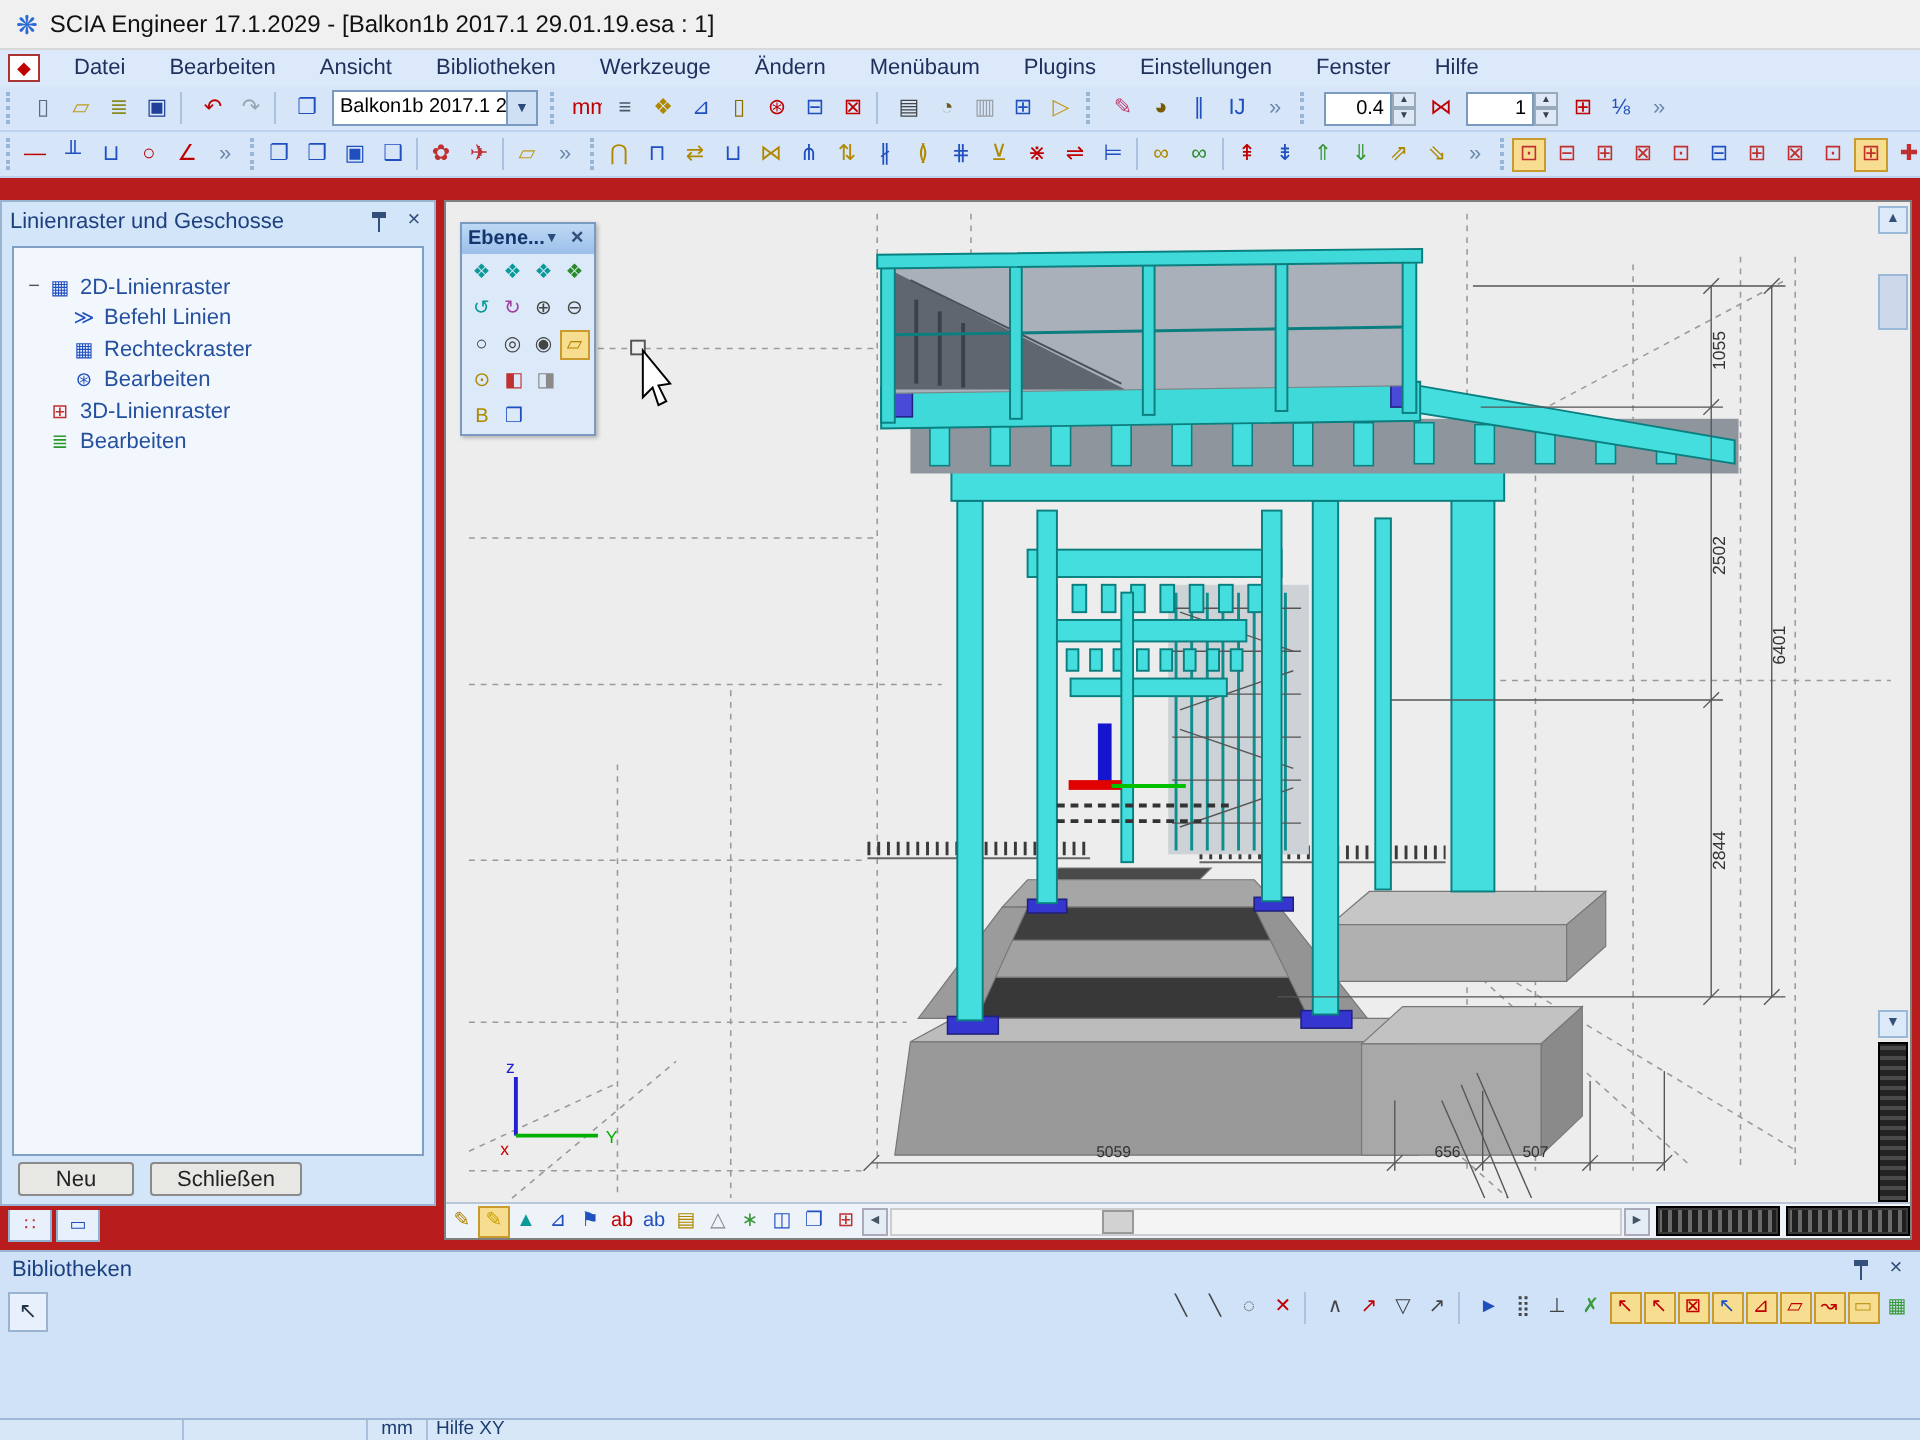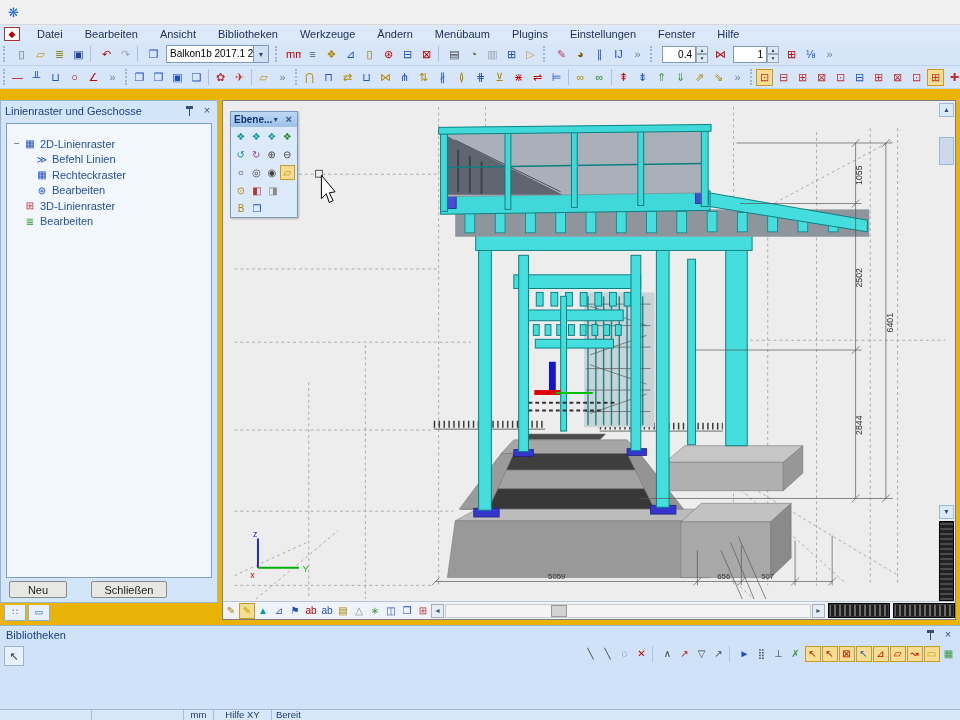--- a/index.html
+++ b/index.html
@@ -33,38 +33,38 @@
   .combo .cval { width:88px; height:18px; background:#fff; border:1px solid #7a9ac0; font-size:10px;
                  padding:2px 3px; white-space:nowrap; overflow:hidden; }
   .combo .carr { width:15px; height:18px; background:#cfe0f4; border:1px solid #7a9ac0; border-left:none;
                  font-size:7px; line-height:17px; text-align:center; color:#2a4a7a; }
   .spinner { display:flex; height:17px; margin:0 3px; }
   .spinner .sval { width:34px; background:#fff; border:1px solid #7a9ac0; text-align:right; padding:2px 3px; font-size:10px; }
   .spinner .sarr { width:12px; display:flex; flex-direction:column; }
   .spinner .sarr span { flex:1; background:#dfe9f6; border:1px solid #9ab; font-size:5px; line-height:6px; text-align:center; color:#345; }
 
   
-  #workspace { position:absolute; top:89px; left:0; width:960px; height:536px; background:#eab308; }
+  #workspace { position:absolute; top:89px; left:0; width:960px; height:536px; background:#b91c1c; }
 
   
   #left-panel { position:absolute; top:11px; left:0; width:218px; height:503px; background:#d3e5f8;
                 border:1px solid #9ab4d0; }
   #lp-header { height:20px; display:flex; align-items:center; padding:0 4px; color:#1c3f7f; font-size:11px; }
   #lp-header .sp { flex:1; }
   .pin-icon { position:relative; width:10px; height:10px; display:inline-block; margin-right:6px; }
   .pin-icon::before { content:""; position:absolute; left:4px; top:2px; width:1px; height:8px; background:#33507a; }
   .pin-icon::after  { content:""; position:absolute; left:1px; top:0;  width:7px; height:3px; background:#33507a; }
   .xbtn { width:12px; height:12px; line-height:10px; text-align:center; color:#33507a; font-size:11px; }
   #lp-tree { position:absolute; top:22px; left:5px; right:5px; bottom:24px; background:#f2f7fd;
              border:1px solid #7fa0c4; padding-top:12px; }
   .trow { display:flex; align-items:center; height:15.5px; color:#24509e; font-size:11px; white-space:nowrap; }
   .trow .texp { width:12px; text-align:center; color:#555; font-size:10px; border:0; }
   .trow .tico { width:14px; text-align:center; font-size:10px; }
   .trow .tlbl { padding-left:3px; }
-  #lp-buttons { position:absolute; left:8px; bottom:4px; display:flex; gap:24px; }
+  #lp-buttons { position:absolute; left:8px; bottom:4px; display:flex; gap:8px; }
   .btn { height:17px; background:#e7e7e3; border:1px solid #8a8a8a; border-radius:2px; color:#222;
          font-size:11px; padding:1px 10px; }
   #btn-new { width:58px; text-align:center; }
   #btn-close { width:76px; text-align:center; }
   #panel-tabs { position:absolute; top:516px; left:4px; display:flex; gap:2px; }
   #panel-tabs .ptab { width:22px; height:16px; background:#e7f0fb; border:1px solid #8fb0d0; border-top:none;
                       text-align:center; font-size:9px; line-height:14px; }
 
   
   #viewport { position:absolute; top:11px; left:222px; width:734px; height:520px; background:#ededed;
@@ -124,20 +124,21 @@
                border-top:1px solid #9fb8d6; display:flex; }
   .sseg { border-right:1px solid #a8c0dc; color:#1b3e6e; font-size:9.5px; line-height:10px; text-align:center;
           overflow:hidden; white-space:nowrap; padding:0 4px; }
   .sseg:last-child { flex:1; text-align:left; border-right:none; }
 </style>
 </head>
 <body>
 
 <div id="titlebar">
   <span class="appicon">❋</span>
+  <span class="ttl">SCIA Engineer 17.1.2029 - [Balkon1b 2017.1 29.01.19.esa : 1]</span>
 </div>
 
 <div id="menubar">
   <span class="logo">◆</span>
   <span><span class="menu-item">Datei</span><span class="menu-item">Bearbeiten</span><span class="menu-item">Ansicht</span><span class="menu-item">Bibliotheken</span><span class="menu-item">Werkzeuge</span><span class="menu-item">Ändern</span><span class="menu-item">Menübaum</span><span class="menu-item">Plugins</span><span class="menu-item">Einstellungen</span><span class="menu-item">Fenster</span><span class="menu-item">Hilfe</span></span>
 </div>
 
 <div id="tb1" class="tbrow">
   <span class="grip"></span>
   <span class="tbgroup">
@@ -672,14 +673,13 @@
       <span class="sni" style="color: rgb(58, 154, 58);">▦</span>
     </div>
 </div>
 
 <div id="statusbar">
 
 <span class="sseg" style="width: 92px;"></span>
     <span class="sseg" style="width: 92px;"></span>
     <span class="sseg" style="width: 30px;">mm</span>
     <span class="sseg" style="width: 58px;">Hilfe XY</span>
-    <span class="sseg">Bereit</span>
   </div>
 
 </body></html>

